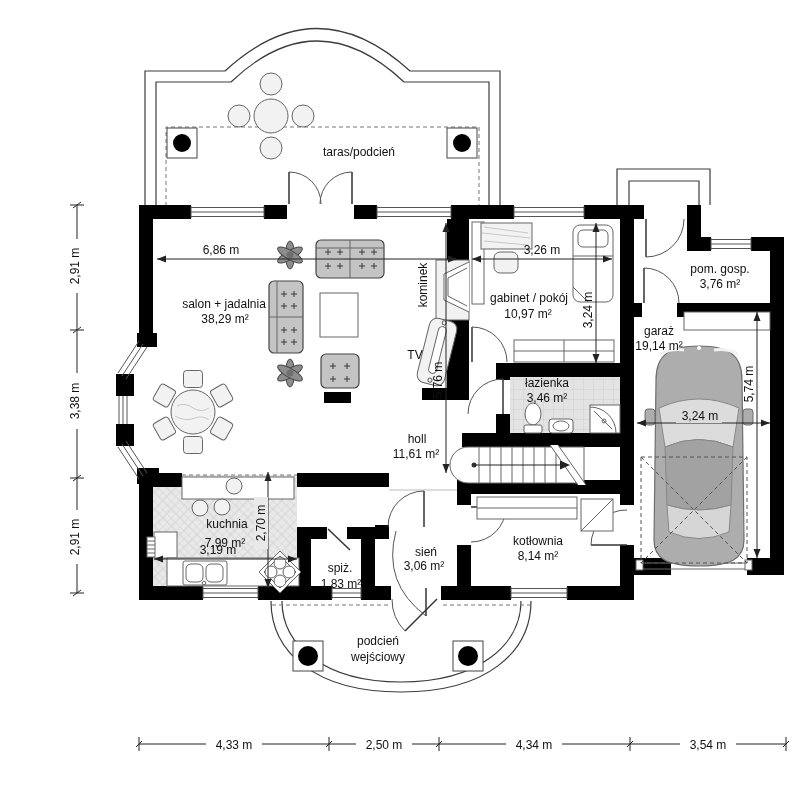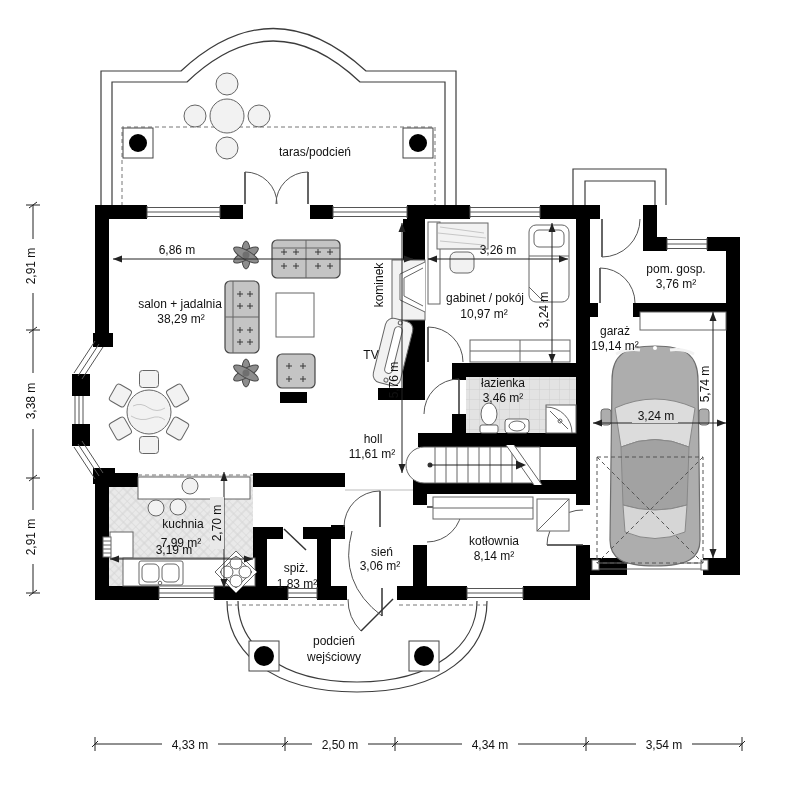--- a/index.html
+++ b/index.html
@@ -1,16 +1,16 @@
 <!DOCTYPE html>
 <html><head>
 <meta charset="utf-8">
 <style>
   html,body{margin:0;padding:0;background:#fff;}
-  #stage{width:644px;height:800px;position:relative;background:#3b82f6;}
+  #stage{width:644px;height:800px;position:relative;background:#3b82f6;margin-left:44px;}
   svg{display:block;}
   svg text{font-family:"Liberation Sans","DejaVu Sans",sans-serif;font-size:12px;fill:#111;}
   .w{fill:#000;stroke:none;}
   .outl{fill:none;stroke:#3c3c3c;stroke-width:1.2;}
   .dashln{fill:none;stroke:#777;stroke-width:1;stroke-dasharray:4 3;}
   .furn{fill:#f2f2f2;stroke:#666;stroke-width:1;}
   .wfill{fill:#fff;stroke:#666;stroke-width:1;}
   .sofa{fill:#c4c4c4;stroke:#454545;stroke-width:1.2;}
   .plus{stroke:#3a3a3a;stroke-width:1;fill:none;}
   .thin{stroke:#666;stroke-width:1;fill:none;}

